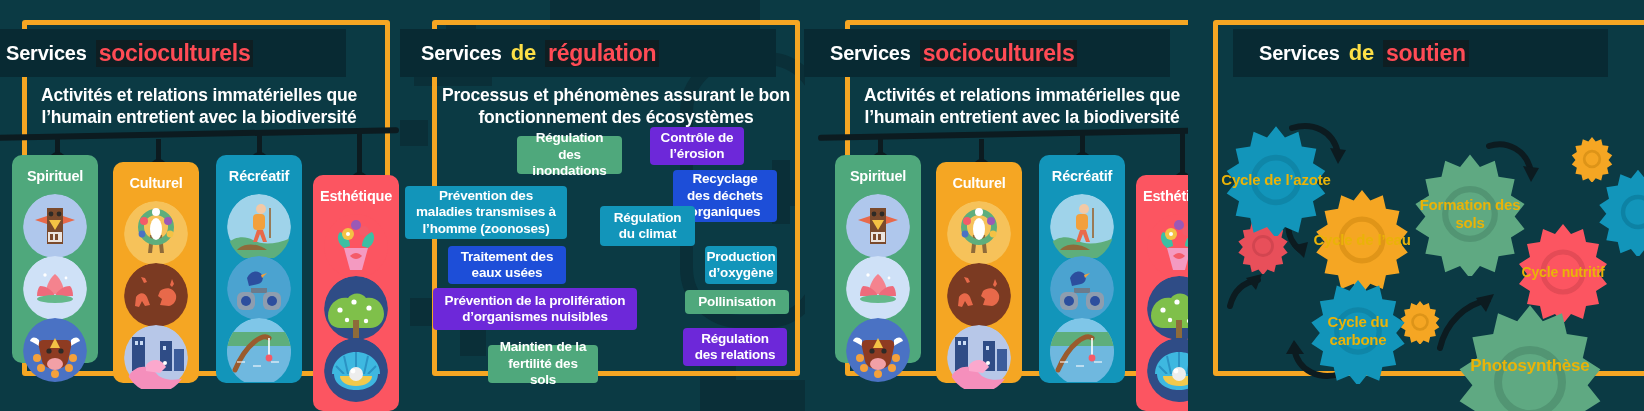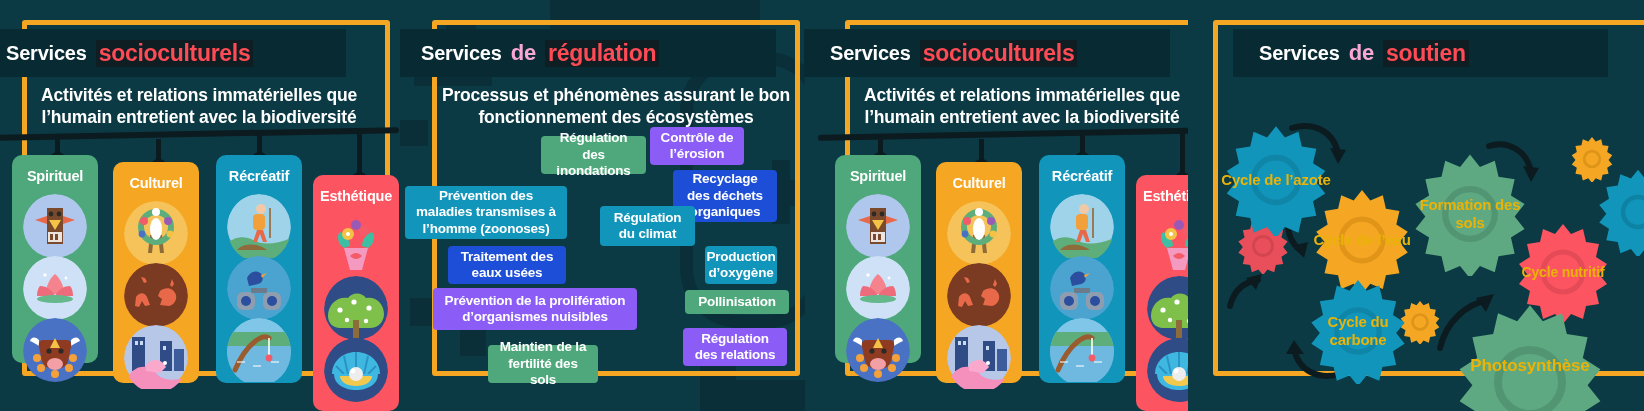--- a/index.html
+++ b/index.html
@@ -17,21 +17,21 @@
 
   
   .hdr-bar{
     position:absolute;
     background:#082A33;
     display:flex;align-items:center;
     padding-left:26px;
     box-sizing:border-box;
   }
   .hdr-bar .w1{color:#ffffff;font-weight:bold;font-size:20px;letter-spacing:-0.2px;}
-  .hdr-bar .w2{color:#f9a8d4;font-weight:bold;font-size:22px;margin-left:9px;letter-spacing:-0.2px;}
+  .hdr-bar .w2{color:#fde047;font-weight:bold;font-size:22px;margin-left:9px;letter-spacing:-0.2px;}
   .hdr-bar .hl{
     color:#FF4B55;font-weight:bold;font-size:23px;margin-left:9px;
     background:#0E1E22;padding:0 3px;letter-spacing:-0.3px;
   }
   .sub{
     position:absolute;color:#ffffff;font-weight:bold;font-size:17.5px;line-height:1.28;
     text-align:center;letter-spacing:-0.2px;
   }
 
   
@@ -50,21 +50,21 @@
   .bub{border-radius:50%;position:relative;overflow:hidden;margin-top:-6px;}
 
   
   .chip{
     position:absolute;border-radius:4px;color:#fff;font-weight:bold;
     font-size:13.5px;line-height:1.22;text-align:center;
     padding:5px 9px;box-sizing:border-box;letter-spacing:-0.2px;
     display:flex;align-items:center;justify-content:center;
   }
   .c-green{background:#4FA87C;}
-  .c-orange{background:#8b5cf6;}
+  .c-orange{background:#6d28d9;}
   .c-red{background:#1d4ed8;}
   .c-blue{background:#1295BA;}
 
   
   .pipe{position:absolute;background:#0A2F38;}
   .pipe-r{position:absolute;border:13px solid #0A2F38;border-radius:40px;}
 
   
   .gear{position:absolute;}
   .gear .gtxt{
@@ -287,21 +287,21 @@
     <div class="pipe" style="left:-12px;top:120px;width:40px;height:26px;"></div>
 
     <div class="frame" style="left:32px;top:20px;width:368px;height:356px;"></div>
     <div class="hdr-bar" style="left:-5px;top:29px;width:381px;height:48px;">
       <span class="w1">Services</span>
       <span class="w2">de</span>
       <span class="hl">régulation</span>
     </div>
     <div class="sub" style="left:40px;top:84px;width:352px;">Processus et phénomènes assurant le bon fonctionnement des écosystèmes</div>
 
-    <div class="chip c-green" style="left:117px;top:136px;width:105px;height:38px;margin-left:24px;">Régulation des inondations</div>
+    <div class="chip c-green" style="left:117px;top:136px;width:105px;height:38px;">Régulation des inondations</div>
     <div class="chip c-orange" style="left:250px;top:127px;width:94px;height:38px;">Contrôle de l’érosion</div>
     <div class="chip c-red" style="left:273px;top:170px;width:104px;height:52px;">Recyclage des déchets organiques</div>
     <div class="chip c-blue" style="left:5px;top:186px;width:162px;height:53px;">Prévention des maladies transmises à l’homme (zoonoses)</div>
     <div class="chip c-blue" style="left:200px;top:206px;width:95px;height:40px;">Régulation du climat</div>
     <div class="chip c-red" style="left:48px;top:246px;width:118px;height:38px;">Traitement des eaux usées</div>
     <div class="chip c-blue" style="left:305px;top:246px;width:72px;height:38px;">Production d’oxygène</div>
     <div class="chip c-green" style="left:285px;top:290px;width:104px;height:24px;">Pollinisation</div>
     <div class="chip c-orange" style="left:33px;top:288px;width:204px;height:42px;">Prévention de la prolifération d’organismes nuisibles</div>
     <div class="chip c-orange" style="left:283px;top:328px;width:104px;height:38px;">Régulation des relations</div>
     <div class="chip c-green" style="left:88px;top:345px;width:110px;height:38px;">Maintien de la fertilité des sols</div>

